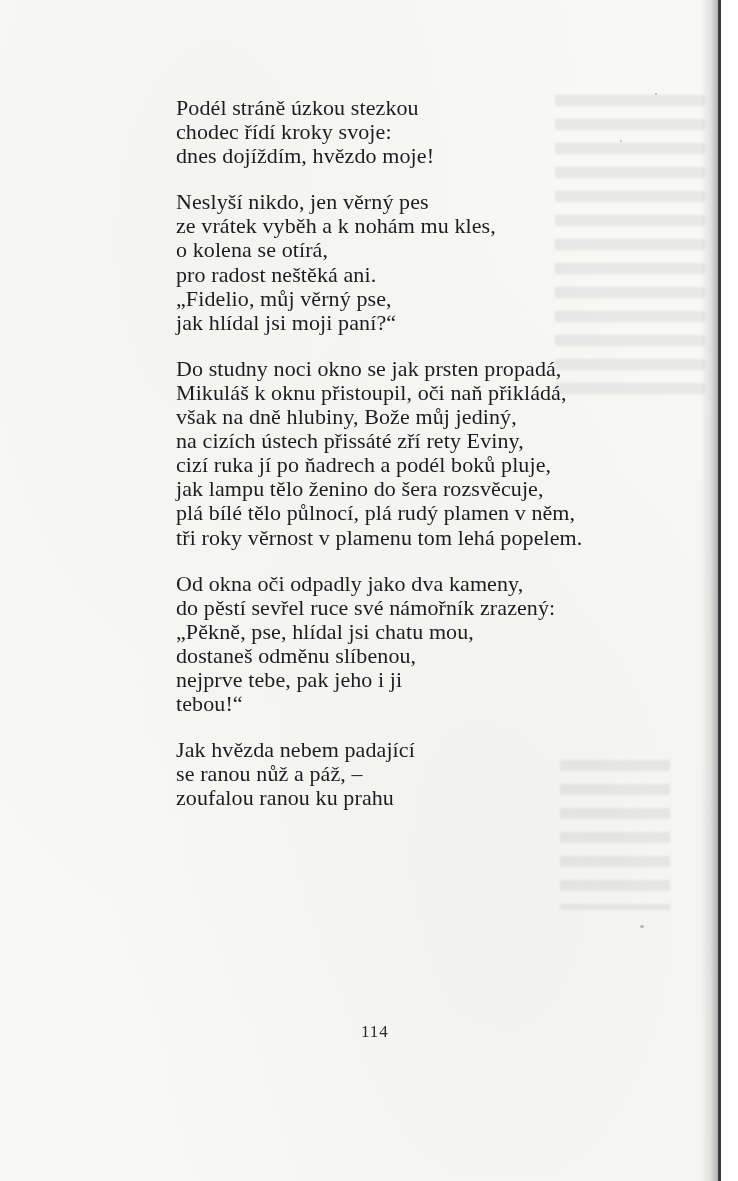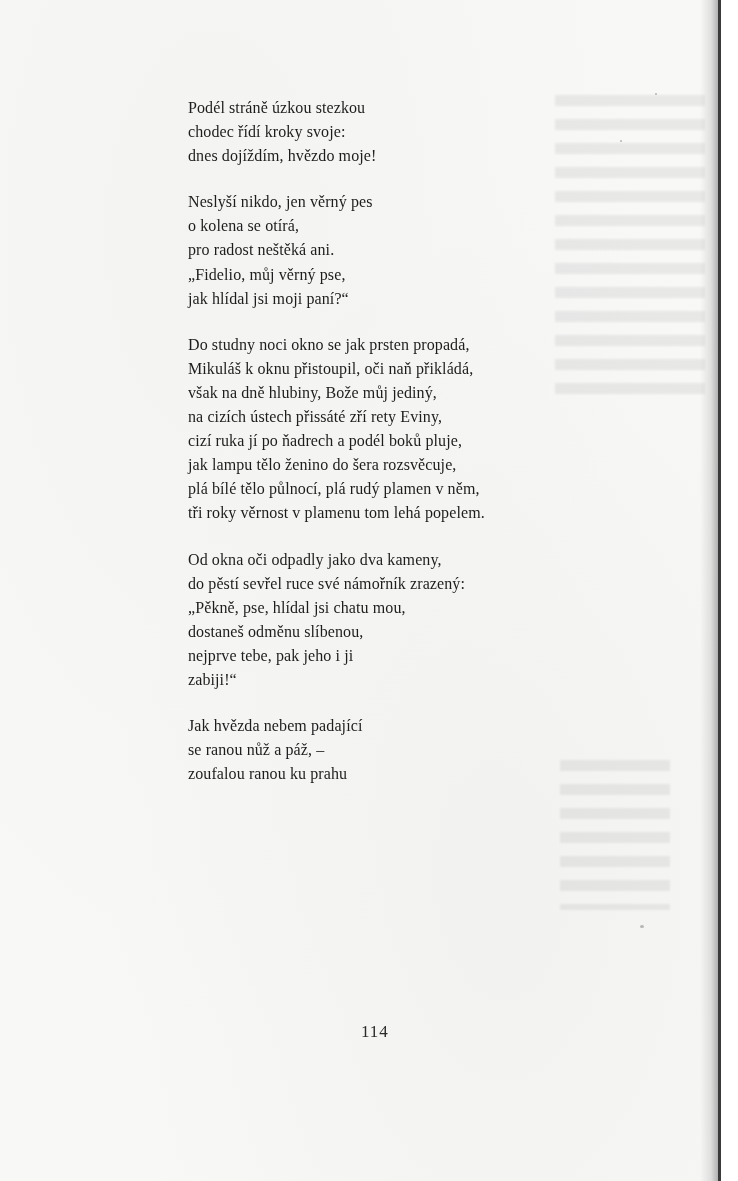--- a/index.html
+++ b/index.html
@@ -61,23 +61,23 @@
       filter: blur(1.2px);
     }
     .bleed.b2 {
       left: 560px;
       top: 760px;
       width: 110px;
       height: 150px;
     }
     .poem {
       position: absolute;
-      left: 188px;
+      left: 176px;
       top: 96px;
-      font-size: 16px;
+      font-size: 22px;
       line-height: 24.1px;
       letter-spacing: 0.1px;
     }
     .stanza {
       margin: 0 0 22px 0;
     }
     .line {
       display: block;
       white-space: nowrap;
     }
@@ -110,20 +110,21 @@
   <div class="speck" style="left:640px;top:925px;width:4px;height:3px;"></div>
 
   <div class="poem">
     <div class="stanza">
       <span class="line">Podél stráně úzkou stezkou</span>
       <span class="line">chodec řídí kroky svoje:</span>
       <span class="line">dnes dojíždím, hvězdo moje!</span>
     </div>
     <div class="stanza">
       <span class="line">Neslyší nikdo, jen věrný pes</span>
+      <span class="line">ze vrátek vyběh a k nohám mu kles,</span>
       <span class="line">o kolena se otírá,</span>
       <span class="line">pro radost neštěká ani.</span>
       <span class="line">„Fidelio, můj věrný pse,</span>
       <span class="line">jak hlídal jsi moji paní?“</span>
     </div>
     <div class="stanza">
       <span class="line">Do studny noci okno se jak prsten propadá,</span>
       <span class="line">Mikuláš k oknu přistoupil, oči naň přikládá,</span>
       <span class="line">však na dně hlubiny, Bože můj jediný,</span>
       <span class="line">na cizích ústech přissáté zří rety Eviny,</span>
@@ -131,21 +132,21 @@
       <span class="line">jak lampu tělo ženino do šera rozsvěcuje,</span>
       <span class="line">plá bílé tělo půlnocí, plá rudý plamen v něm,</span>
       <span class="line">tři roky věrnost v plamenu tom lehá popelem.</span>
     </div>
     <div class="stanza">
       <span class="line">Od okna oči odpadly jako dva kameny,</span>
       <span class="line">do pěstí sevřel ruce své námořník zrazený:</span>
       <span class="line">„Pěkně, pse, hlídal jsi chatu mou,</span>
       <span class="line">dostaneš odměnu slíbenou,</span>
       <span class="line">nejprve tebe, pak jeho i ji</span>
-      <span class="line">zabiji!“</span>
+      <span class="line">tebou!“</span>
     </div>
     <div class="stanza">
       <span class="line">Jak hvězda nebem padající</span>
       <span class="line">se ranou nůž a páž, –</span>
       <span class="line">zoufalou ranou ku prahu</span>
     </div>
   </div>
 
   <div class="page-number">114</div>
   <div class="page-edge-shadow"></div>

